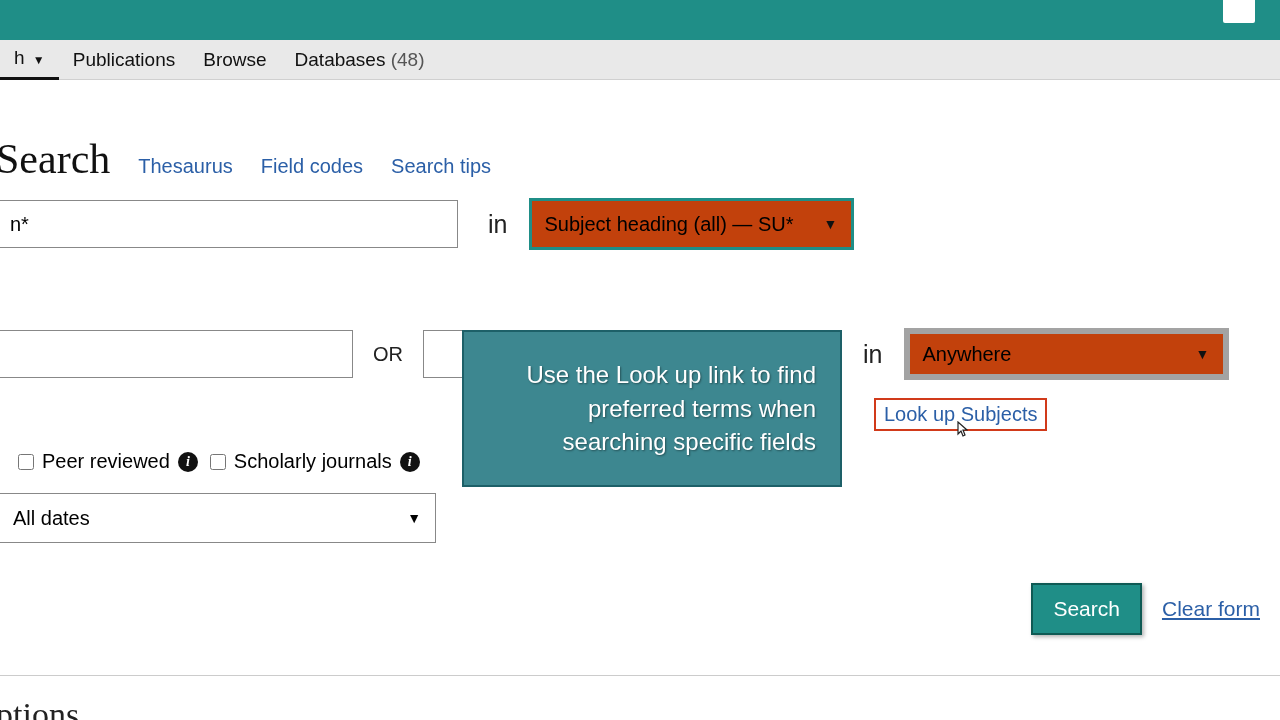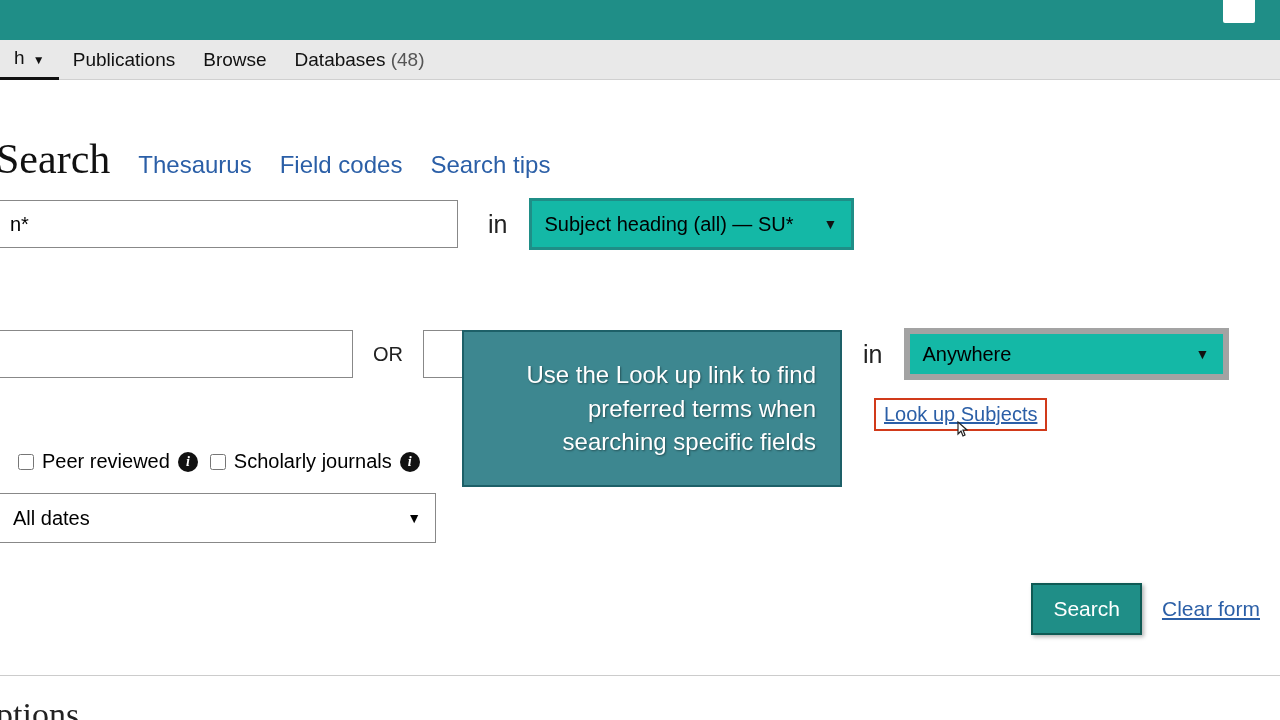--- a/index.html
+++ b/index.html
@@ -57,21 +57,21 @@
     margin: 55px 0 15px -4px;
   }
   .page-title {
     font-family: Georgia, 'Times New Roman', serif;
     font-size: 42px;
     font-weight: normal;
     color: #111;
   }
   .title-link {
     color: #2b5fa7;
-    font-size: 24px;
+    font-size: 20px;
     cursor: pointer;
   }
   .search-row {
     display: flex;
     align-items: center;
     margin-bottom: 20px;
     position: relative;
   }
   .search-input-1 {
     width: 460px;
@@ -107,39 +107,38 @@
     font-size: 25px;
     color: #222;
     margin: 0 22px 0 30px;
   }
   .field-select {
     width: 325px;
     height: 52px;
     border: 2px solid #111;
     font-size: 20px;
     padding: 0 12px;
-    background: #14b8a6;
+    background: #c2410c;
     position: relative;
     display: flex;
     align-items: center;
     cursor: pointer;
   }
   .field-select.thick {
     border: 3px solid #1f8e87;
   }
   .field-select .caret {
     position: absolute;
     right: 14px;
     font-size: 14px;
     color: #111;
   }
   .lookup-link {
     color: #2b5fa7;
     font-size: 20px;
-    text-decoration: underline;
     cursor: pointer;
     display: inline-block;
   }
   .lookup-wrap {
     border: 2px solid #d13a1a;
     padding: 3px 8px;
     display: inline-block;
     position: absolute;
     left: 874px;
     top: 263px;

